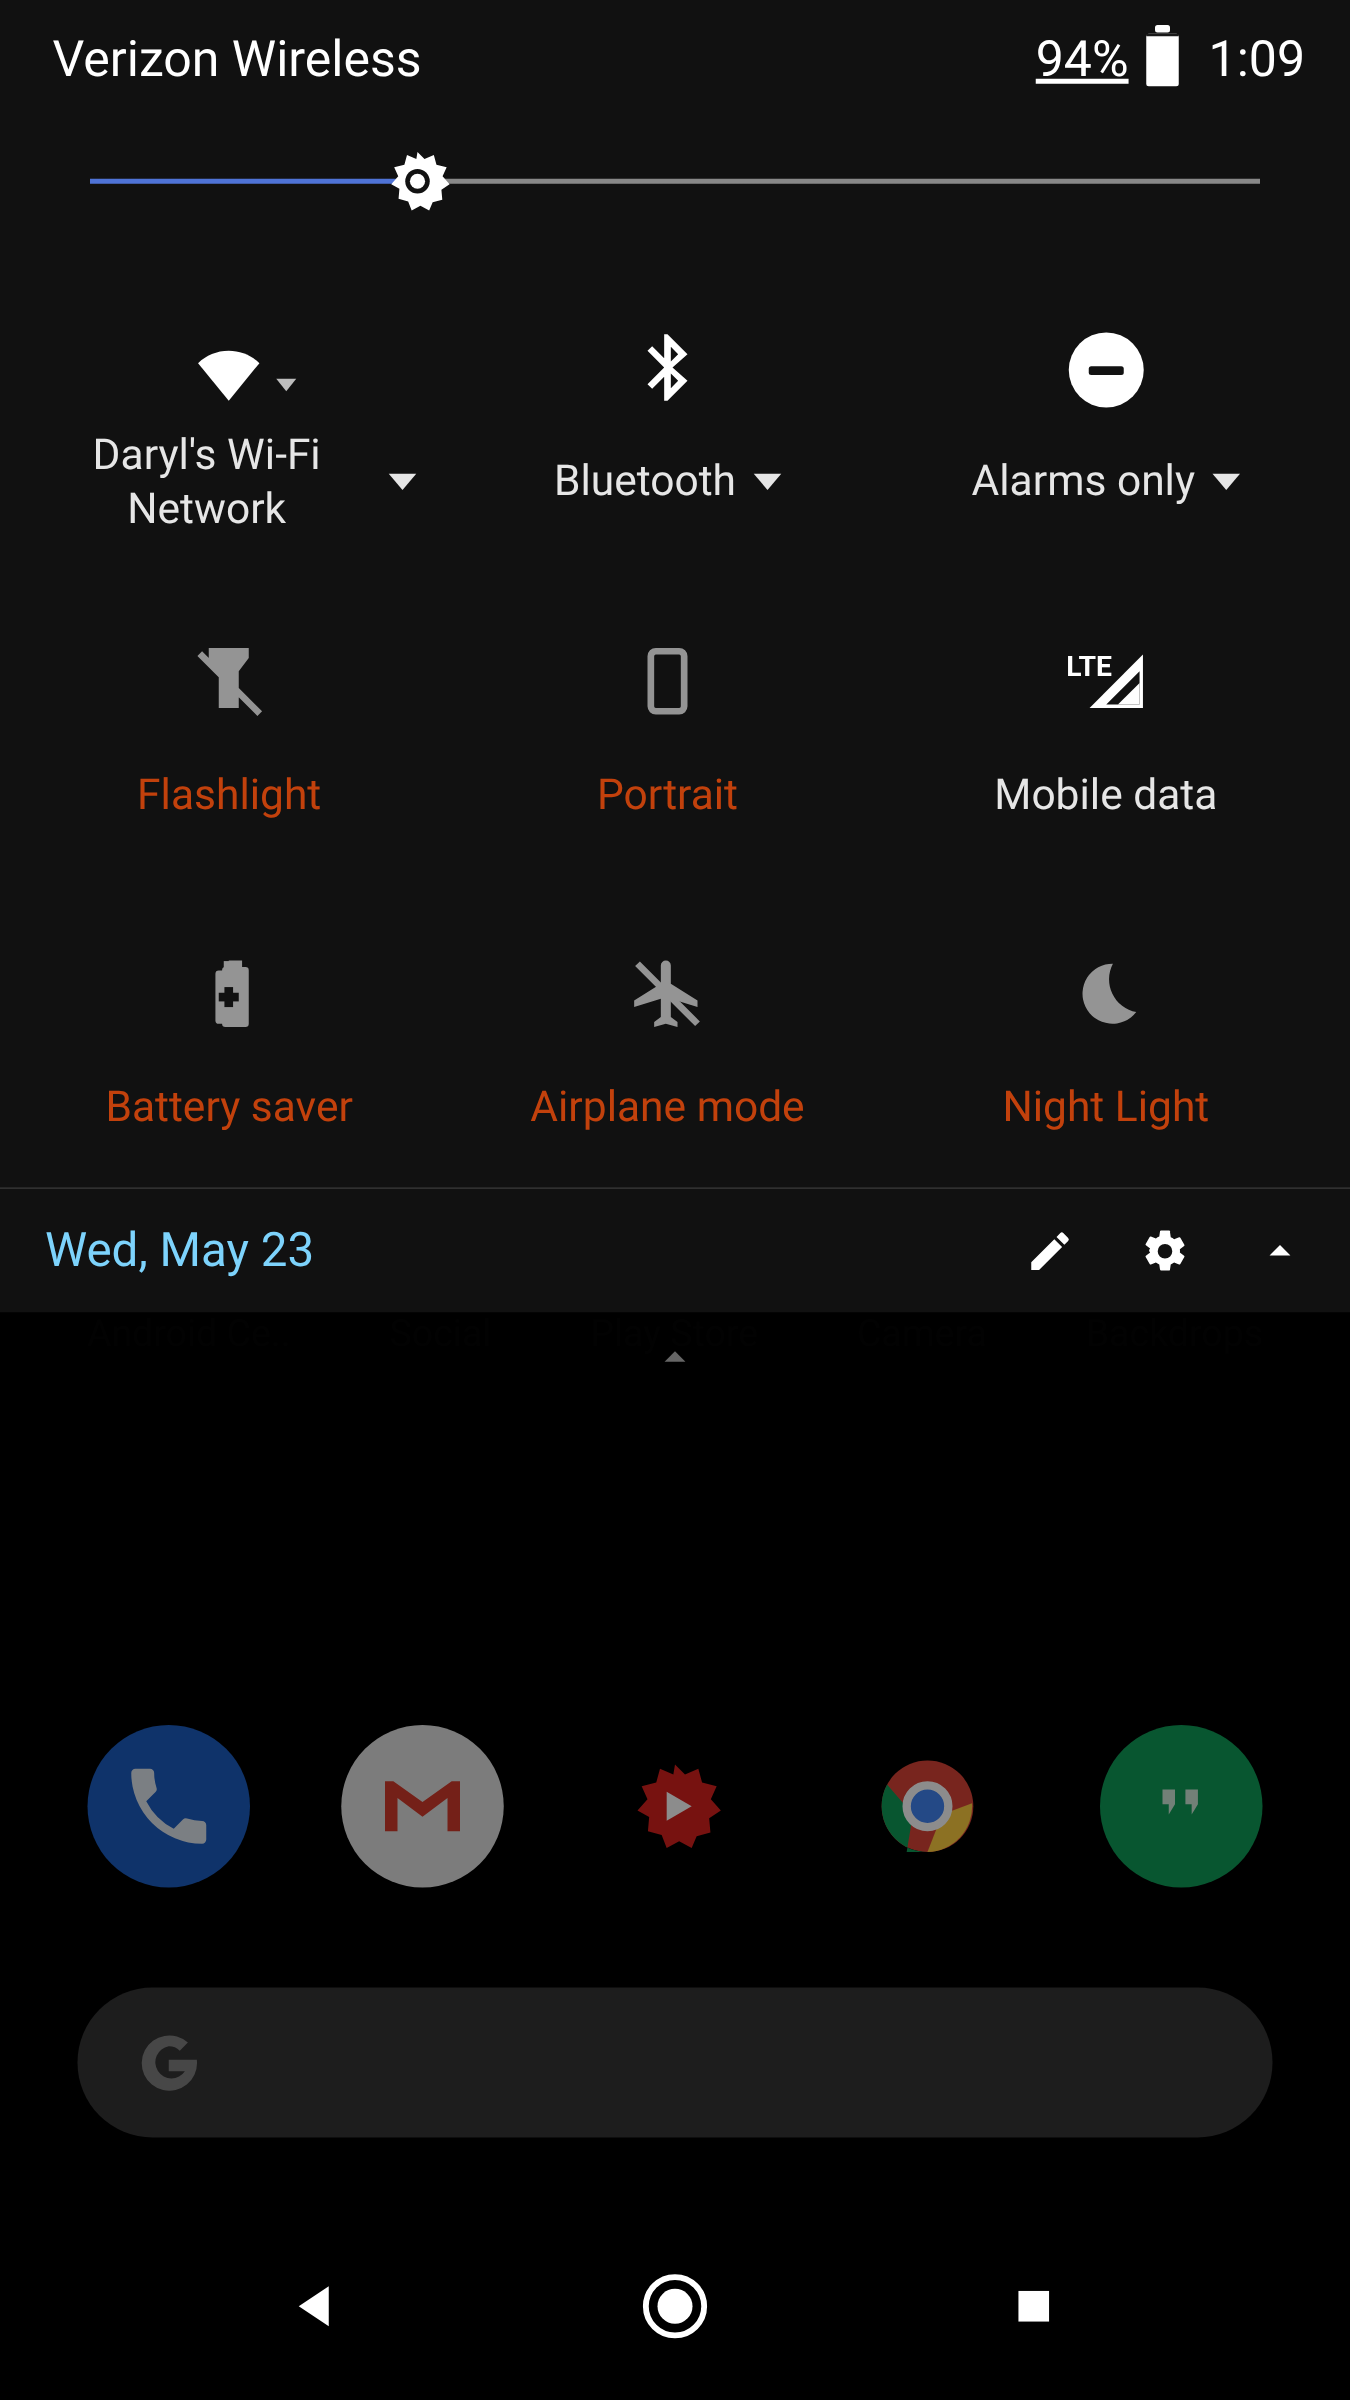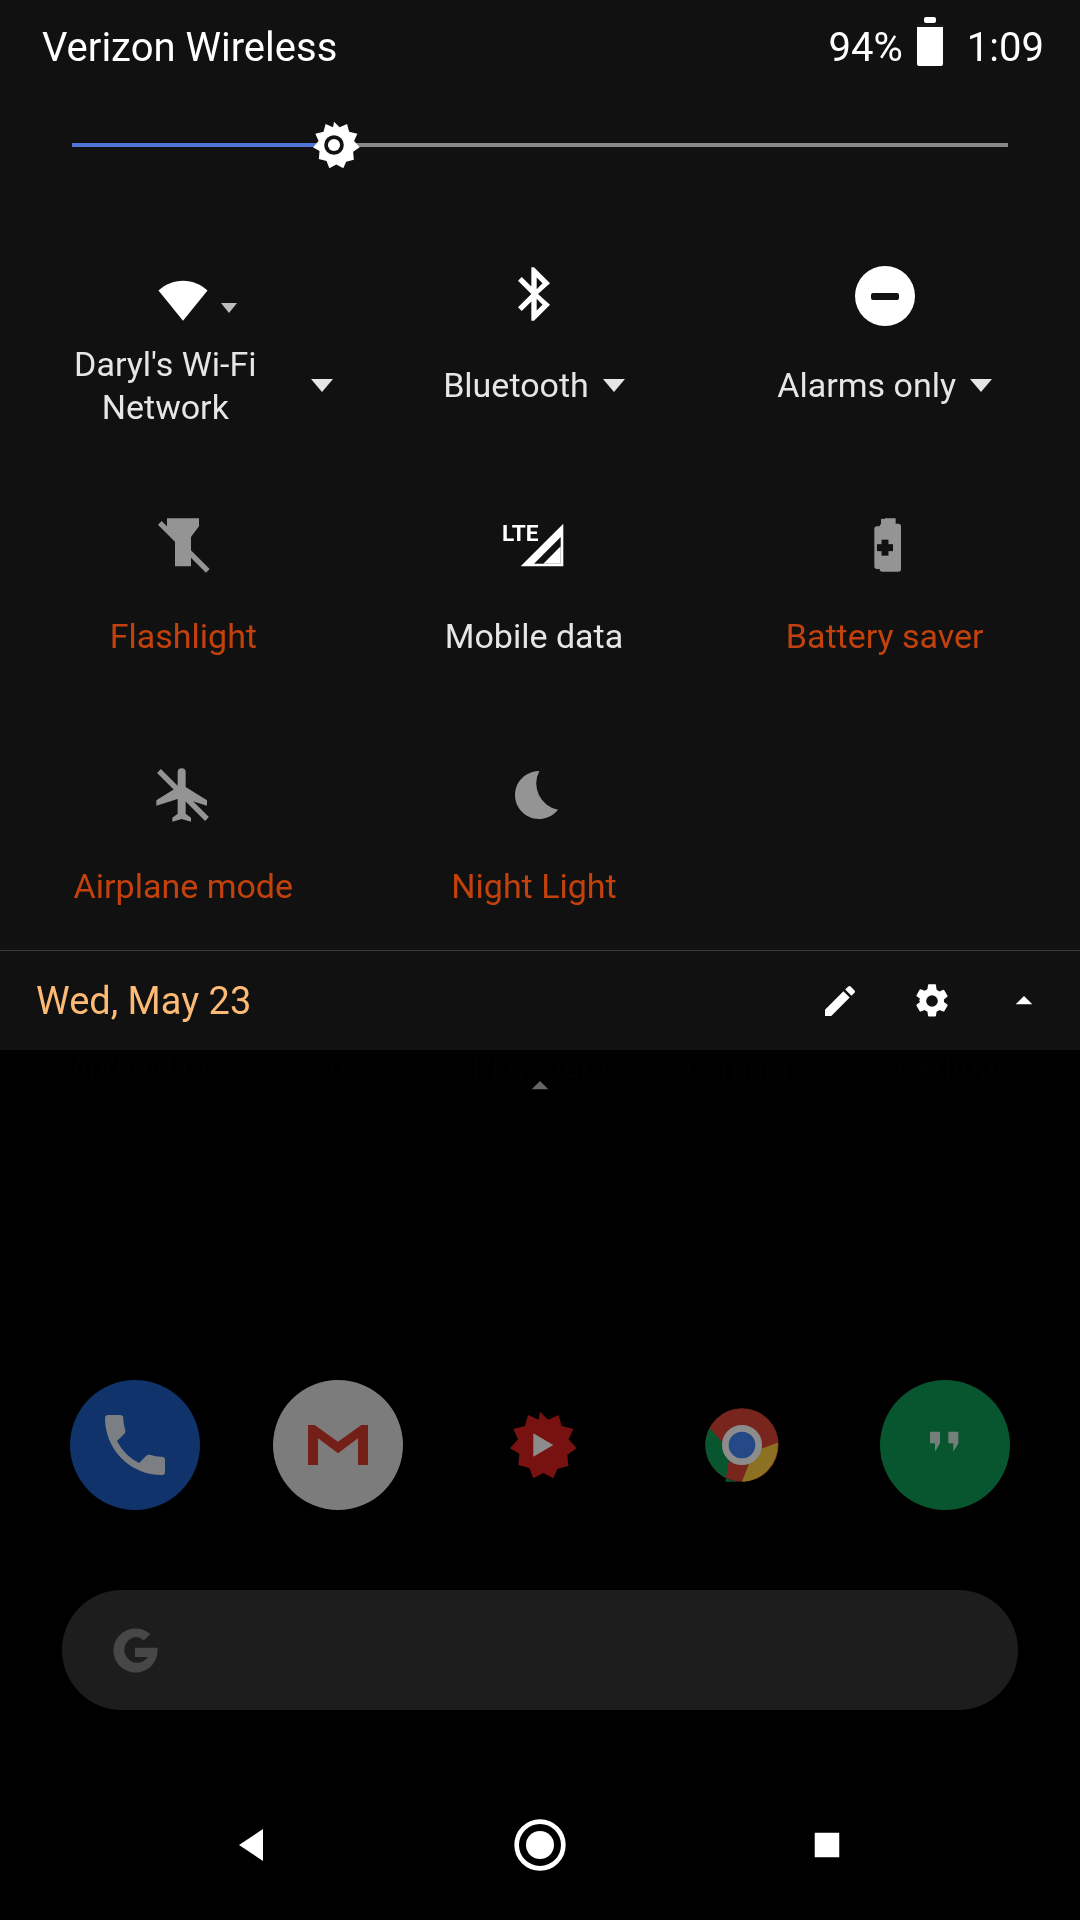--- a/index.html
+++ b/index.html
@@ -34,21 +34,21 @@
   
   .statusbar {
     display: flex;
     justify-content: space-between;
     align-items: center;
     padding: 24px 36px 10px 42px;
     font-size: 40px;
     font-weight: 400;
   }
   .statusbar .right { display: flex; align-items: center; gap: 24px; }
-  .battery-group { display:flex; gap:14px; }
+  .battery-group { display:flex; align-items:center; gap:14px;text-decoration:underline; }
   .battery-icon {
     width: 26px; height: 42px; background:#fff; border-radius:2px; position:relative;
   }
   .battery-icon::before {
     content:""; position:absolute; top:-7px; left:50%; transform:translateX(-50%);
     width:12px; height:6px; background:#fff; border-radius:2px;
   }
   .battery-icon::after{
     content:""; position:absolute; top:0; left:0; right:0; height:6%;
     background:rgba(18,18,18,0.97);
@@ -116,21 +116,21 @@
 
   
   .qs-footer {
     position:absolute; left:0; right:0; bottom:0;
     height:100px;
     border-top:1px solid rgba(255,255,255,0.18);
     display:flex; align-items:center;
     padding: 0 36px;
     gap: 52px;
   }
-  .qs-date { flex:1; font-size:38px; color:#fdba74; }
+  .qs-date { flex:1; font-size:38px; color:#7dd3fc; }
   .qs-footer .ico { width:40px; height:40px; display:flex; align-items:center; justify-content:center; }
   .qs-footer .ico svg { width:100%; height:100%; fill:#fff; }
 
   
   .home-area {
     position:absolute; left:0; right:0; bottom:0; top:1050px;
     background: rgba(0,0,0,0.92);
   }
   .home-chevron {
     position:absolute; top:16px; left:50%; transform:translateX(-50%);
@@ -261,20 +261,32 @@
           <svg viewBox="0 0 24 24">
               <path fill="#fff" d="M6 2h12v3l-3 4v11h-6V9L6 5V2zm-2 1l18 18-1.4 1.4L2.6 4.4 4 3z"></path>
             </svg>
         </span>
       </div>
       <div class="tile-label-row">
           <span class="tile-label">Flashlight</span>
         </div>
     </div>
 
+    <div class="tile dim">
+      <div class="icon-wrap">
+        <span>
+          <svg viewBox="0 0 24 24">
+              <rect x="7" y="3" width="10" height="18" rx="1.5" fill="none" stroke="#fff" stroke-width="2"></rect>
+            </svg>
+        </span>
+      </div>
+      <div class="tile-label-row">
+          <span class="tile-label">Portrait</span>
+        </div>
+    </div>
 
     <div class="tile">
       <div class="icon-wrap">
         <span>
           <svg viewBox="0 0 48 40" width="78" height="64">
             <text x="0" y="17" fill="#fff" font-size="17" font-weight="700" font-family="Roboto,Arial">LTE</text>
             <path fill="#fff" d="M46 36 H14 L46 4 Z"></path>
             <path fill="#121212" d="M44 34 H24 L44 14 Z"></path>
             <path fill="#fff" d="M44 34 H31 L44 21 Z"></path>
           </svg>

